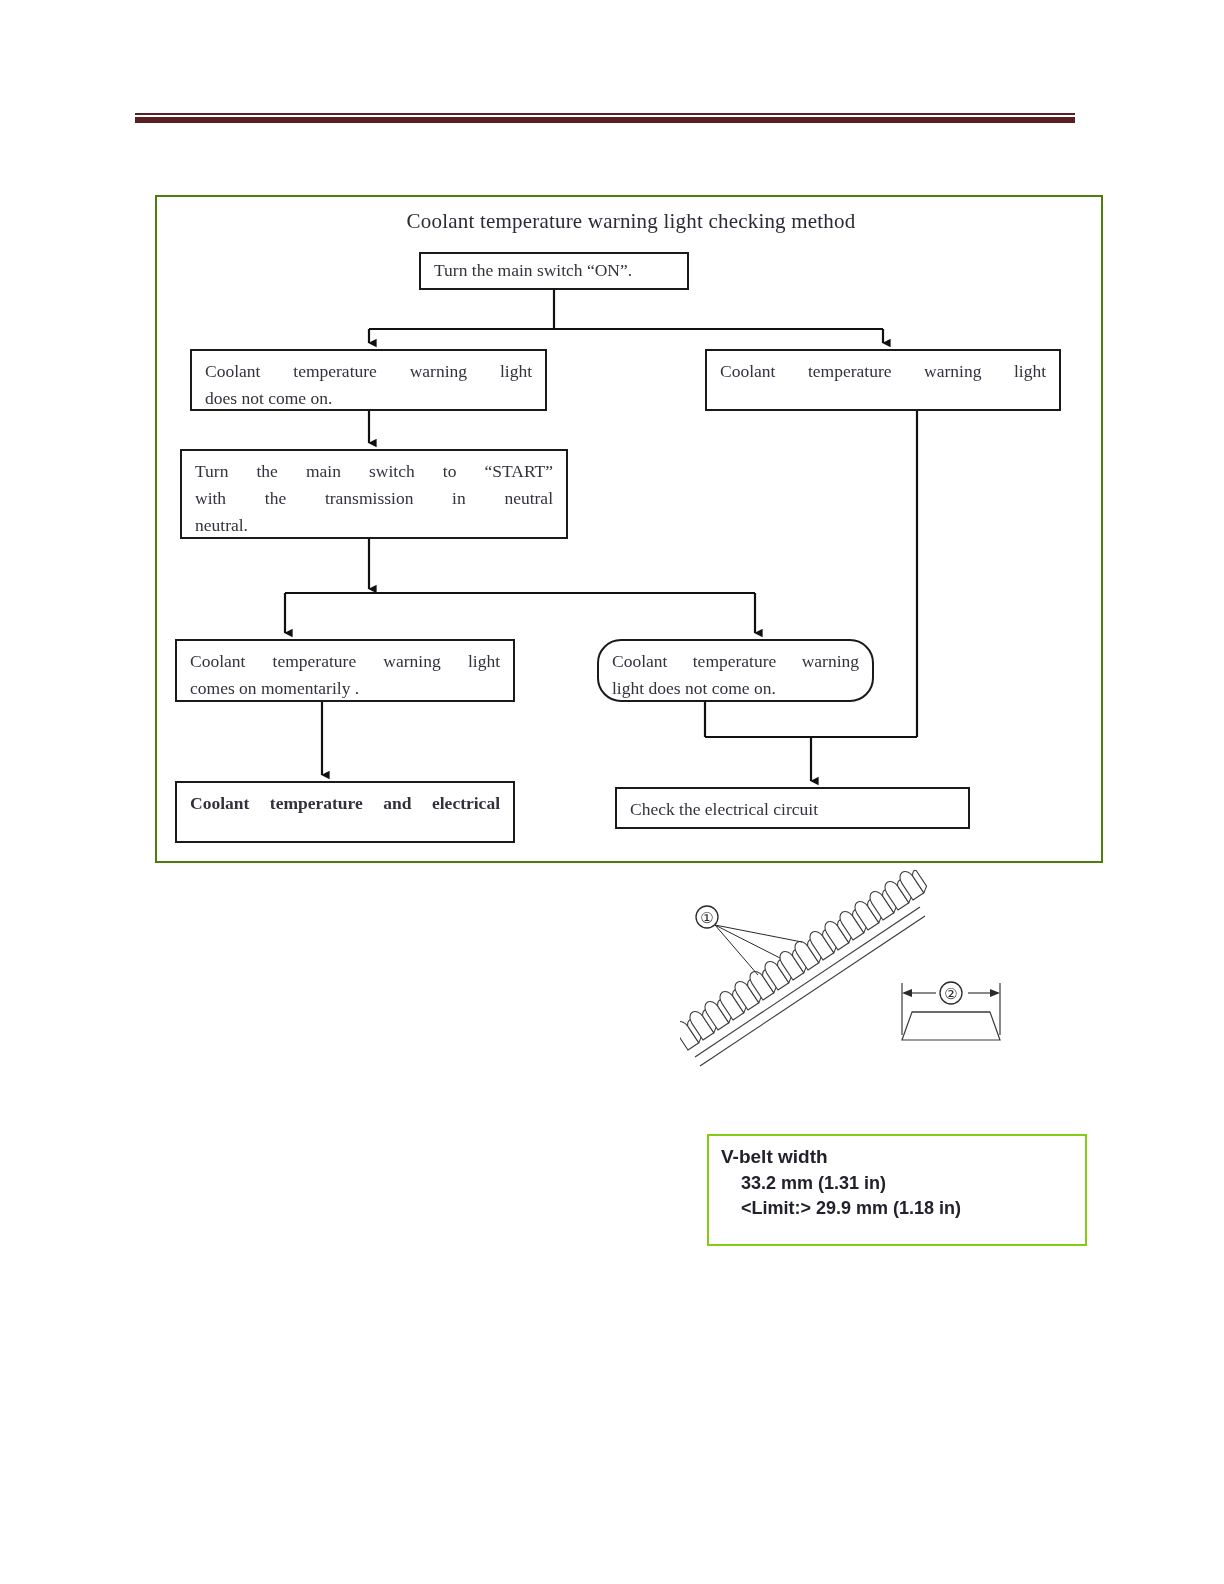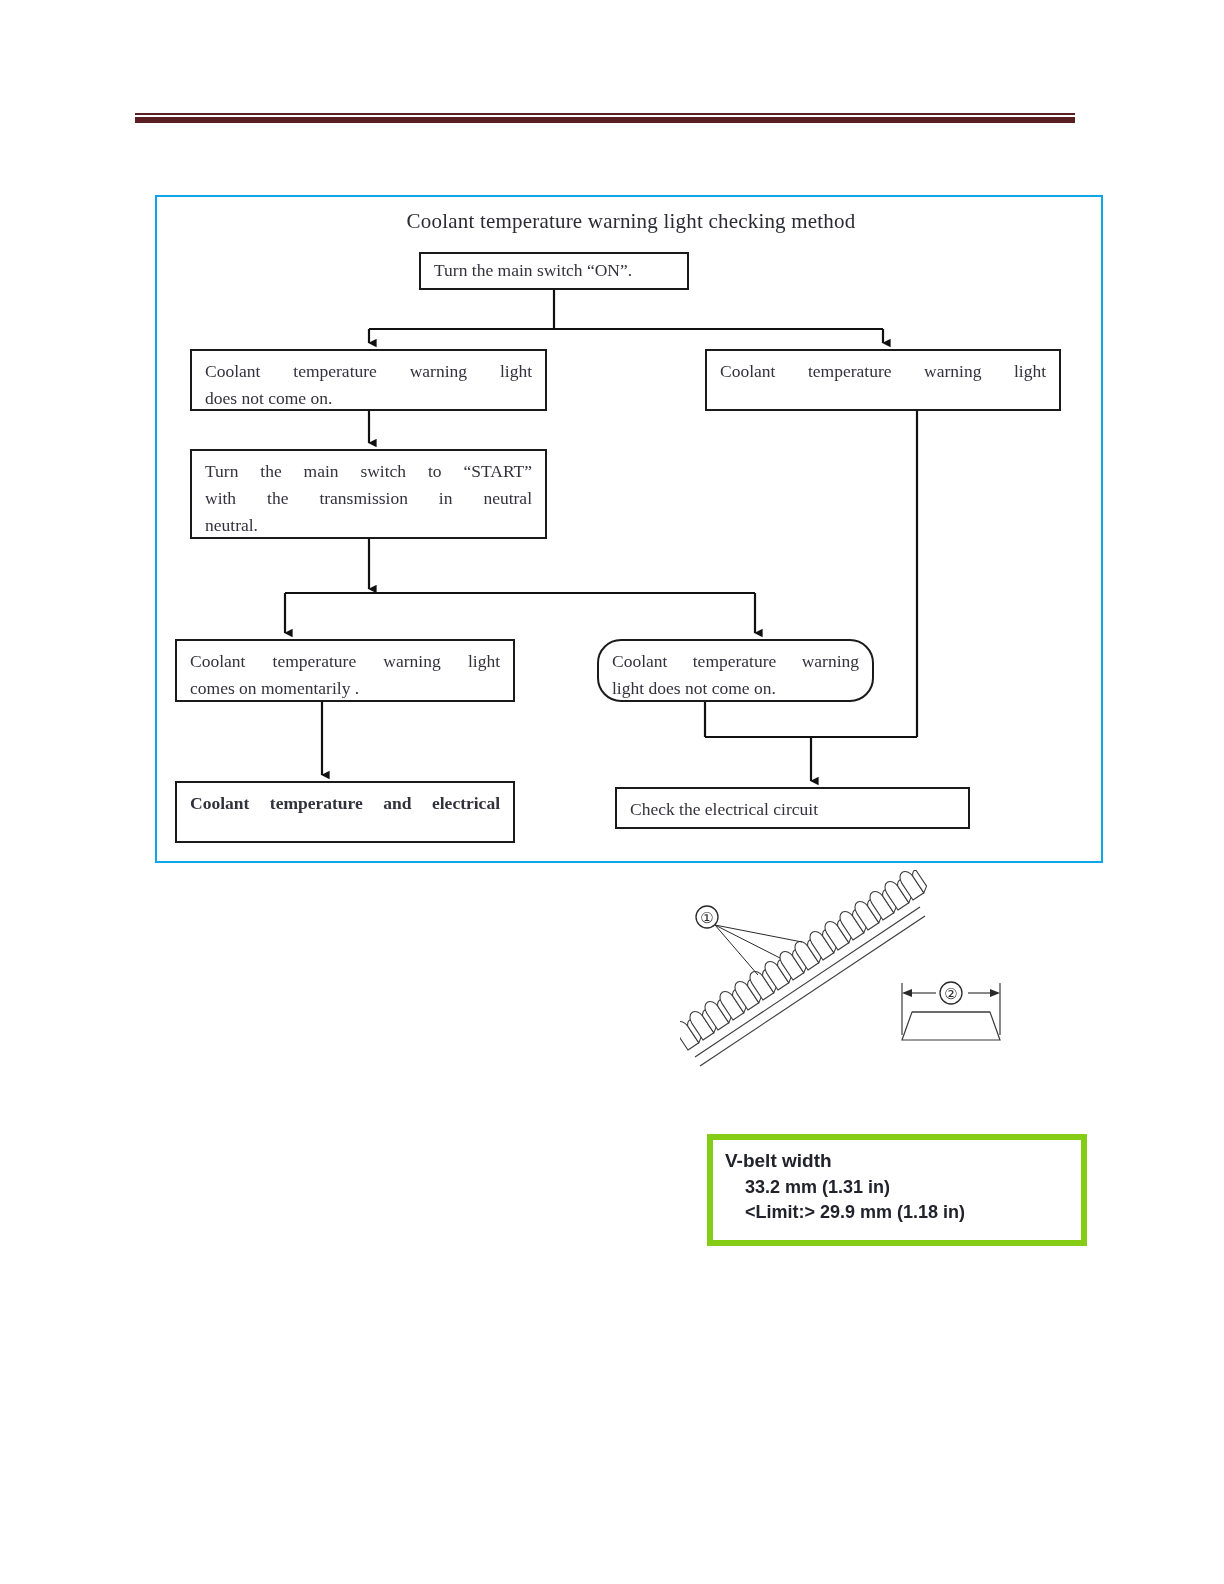--- a/index.html
+++ b/index.html
@@ -45,21 +45,21 @@
     background: #5a1f22;
   }
 
   
   #flowchart-frame {
     position: absolute;
     left: 155px;
     top: 195px;
     width: 948px;
     height: 668px;
-    border: 2px solid #0ea5e9;
+    border: 2px solid #4d7c0f;
     background: #ffffff;
     box-sizing: border-box;
   }
 
   #flow-title {
     position: absolute;
     left: 0;
     top: 12px;
     width: 948px;
     text-align: center;
@@ -97,21 +97,21 @@
     padding-top: 3px;
     text-align: left;
   }
   #box-light-not-on {
     left: 33px; top: 152px; width: 357px; height: 62px;
   }
   #box-light-come-on {
     left: 548px; top: 152px; width: 356px; height: 62px;
   }
   #box-switch-start {
-    left: 33px; top: 252px; width: 357px; height: 90px;
+    left: 23px; top: 252px; width: 388px; height: 90px;
   }
   #box-momentarily {
     left: 18px; top: 442px; width: 340px; height: 63px;
   }
   #box-not-come-on-2 {
     left: 440px; top: 442px; width: 277px; height: 63px; border-radius: 24px;
   }
   #box-ok-riding {
     left: 18px; top: 584px; width: 340px; height: 62px; font-weight: bold;
   }
@@ -137,21 +137,21 @@
     height: 215px;
   }
 
   
   #spec-box {
     position: absolute;
     left: 707px;
     top: 1134px;
     width: 380px;
     height: 112px;
-    border: 6px solid #84cc16;
+    border: 2px solid #84cc16;
     background: #ffffff;
     box-sizing: border-box;
     padding: 10px 0 0 12px;
     font-family: "Liberation Sans", sans-serif;
     color: #22222c;
   }
   #spec-title {
     font-size: 19px;
     font-weight: bold;
     margin-bottom: 5px;

